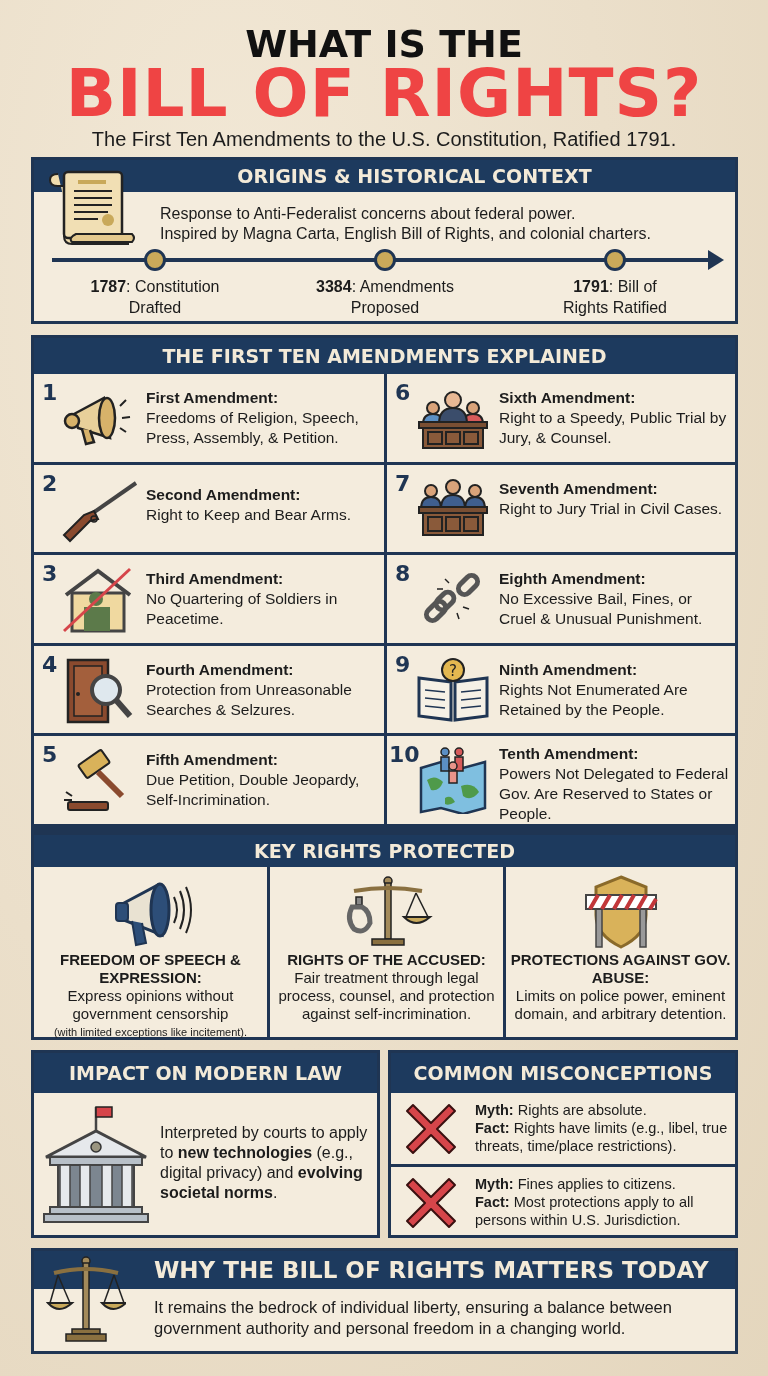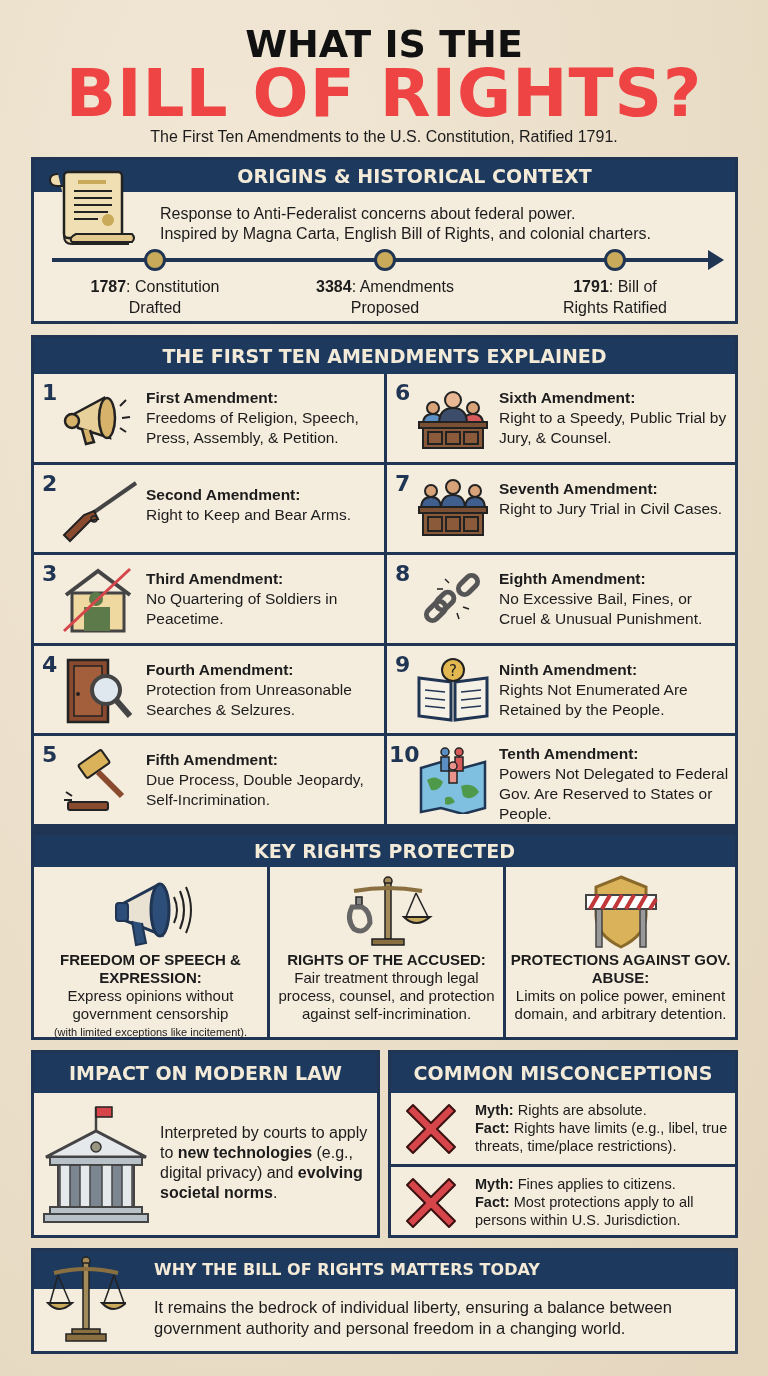--- a/index.html
+++ b/index.html
@@ -17,21 +17,21 @@
     font-family: "DejaVu Sans", sans-serif; font-weight: bold; font-size: 38px;
     letter-spacing: 0px; color: #111;
   }
   .title-main {
     position: absolute; top: 58px; left: 0; width: 768px; text-align: center;
     font-family: "DejaVu Sans", sans-serif; font-weight: bold; font-size: 66px;
     color: #ef4444; letter-spacing: 1px; line-height: 72px;
   }
   .subtitle {
     position: absolute; top: 128px; left: 0; width: 768px; text-align: center;
-    font-size: 16px; color: #1c1c1c;
+    font-size: 20px; color: #1c1c1c;
   }
 
   
   .section { position: absolute; }
   .sec-header {
     background: #1d3a5e; color: #f3ead8; text-align: center;
     font-family: "DejaVu Sans", sans-serif; font-weight: bold;
   }
 
   
@@ -75,21 +75,21 @@
   
   #myths { left: 388px; top: 1050px; width: 350px; height: 188px; border: 3px solid #1f3553; background: #1f3553; }
   #myths .sec-header { height: 40px; line-height: 40px; font-size: 19px; }
   .myth-row { position: absolute; left: 0; width: 344px; background: #f4ecdd; }
   .x-icon { position: absolute; left: 12px; top: 8px; width: 56px; height: 56px; }
   .myth-text { position: absolute; left: 84px; top: 8px; right: 2px; font-size: 14.5px; line-height: 18px; }
   .myth-text b { font-weight: bold; }
 
   
   #why { left: 31px; top: 1248px; width: 707px; height: 106px; border: 3px solid #1f3553; background: #f4ecdd; }
-  #why .sec-header { height: 38px; line-height: 38px; font-size: 16px; padding-left: 80px; text-align: left; padding-left: 120px; }
+  #why .sec-header { height: 38px; line-height: 38px; font-size: 23px; padding-left: 80px; text-align: left; padding-left: 120px; }
   .scale-icon { position: absolute; left: 12px; top: 4px; width: 80px; height: 90px; }
   .why-text { position: absolute; left: 120px; top: 46px; right: 10px; font-size: 16.5px; line-height: 21px; }
 </style>
 </head>
 <body>
 
 <div class="title-top">WHAT IS THE</div>
 <div class="title-main">BILL OF RIGHTS?</div>
 <div class="subtitle">The First Ten Amendments to the U.S. Constitution, Ratified 1791.</div>
 
@@ -274,21 +274,21 @@
       <div class="amend-num">5</div>
       <svg class="amend-icon" viewBox="0 0 80 68">
         <rect x="20" y="10" width="28" height="16" rx="2" transform="rotate(-35 34 18)" fill="#d9b25a" stroke="#222" stroke-width="2"></rect>
         <line x1="38" y1="26" x2="62" y2="50" stroke="#8a4a2e" stroke-width="6"></line>
         <rect x="8" y="56" width="40" height="8" rx="2" fill="#8a4a2e" stroke="#222" stroke-width="2"></rect>
         <line x1="6" y1="46" x2="12" y2="50" stroke="#222" stroke-width="2"></line>
         <line x1="4" y1="54" x2="12" y2="54" stroke="#222" stroke-width="2"></line>
       </svg>
       <div class="amend-text">
         <span class="amend-title">Fifth Amendment:</span>
-        <span>Due Process, Double Jeopardy, Self-Incrimination.</span>
+        <span>Due Petition, Double Jeopardy, Self-Incrimination.</span>
       </div>
     </div>
 
     <div class="amend-cell">
       <div class="amend-num" style="left:2px">10</div>
       <svg class="amend-icon" viewBox="0 0 80 68">
         <path d="M8 22 L28 16 L50 22 L72 16 L72 62 L50 68 L28 62 L8 66Z" fill="#7fbfe0" stroke="#1f3553" stroke-width="2.5"></path>
         <path d="M14 34 Q22 28 30 36 Q26 46 18 44Z" fill="#4f9a4a"></path>
         <path d="M48 40 Q60 36 66 46 Q58 56 50 50Z" fill="#4f9a4a"></path>
         <path d="M32 52 Q38 48 42 56 Q36 60 32 58Z" fill="#4f9a4a"></path>

